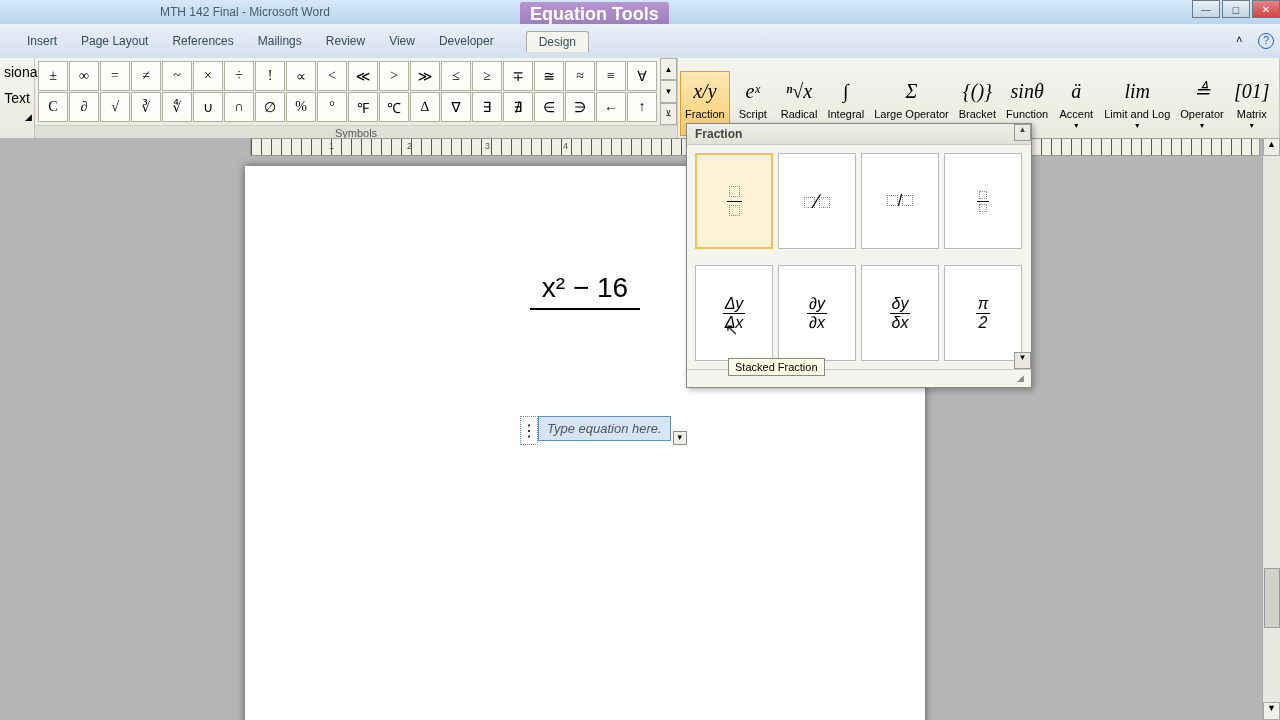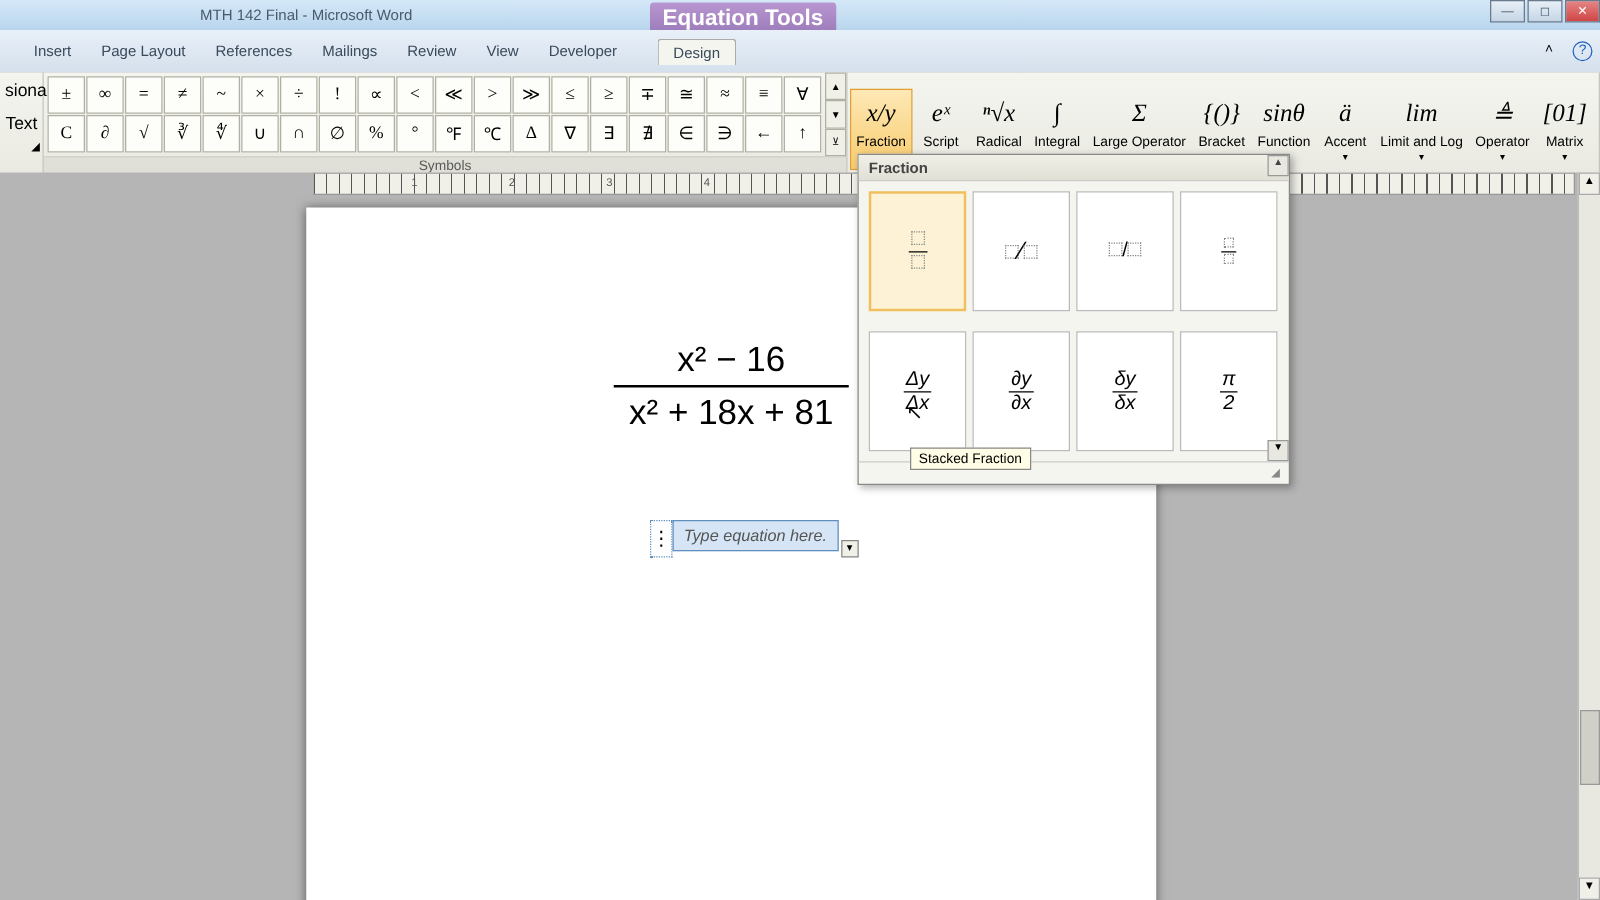--- a/index.html
+++ b/index.html
@@ -238,21 +238,20 @@
     </div>
   </div>
 
   <div class="page">
     <div class="hdr-line">Name</div>
     <div class="hdr-line">Date:</div>
 
     <div class="equation-display">
       <span class="frac">
         <span class="num">x² − 16</span>
-        <span class="den">x² + 18x + 81</span>
       </span>
     </div>
 
     <div class="eq-placeholder">
       <span style="border:1px dotted #6090c0;padding:4px 0;display:inline-block;vertical-align:top">⋮</span><span class="eq-box">Type equation here.</span><span class="eq-drop">▾</span>
     </div>
   </div>
 </div>
 
 <div class="gallery" style="top:123px">

